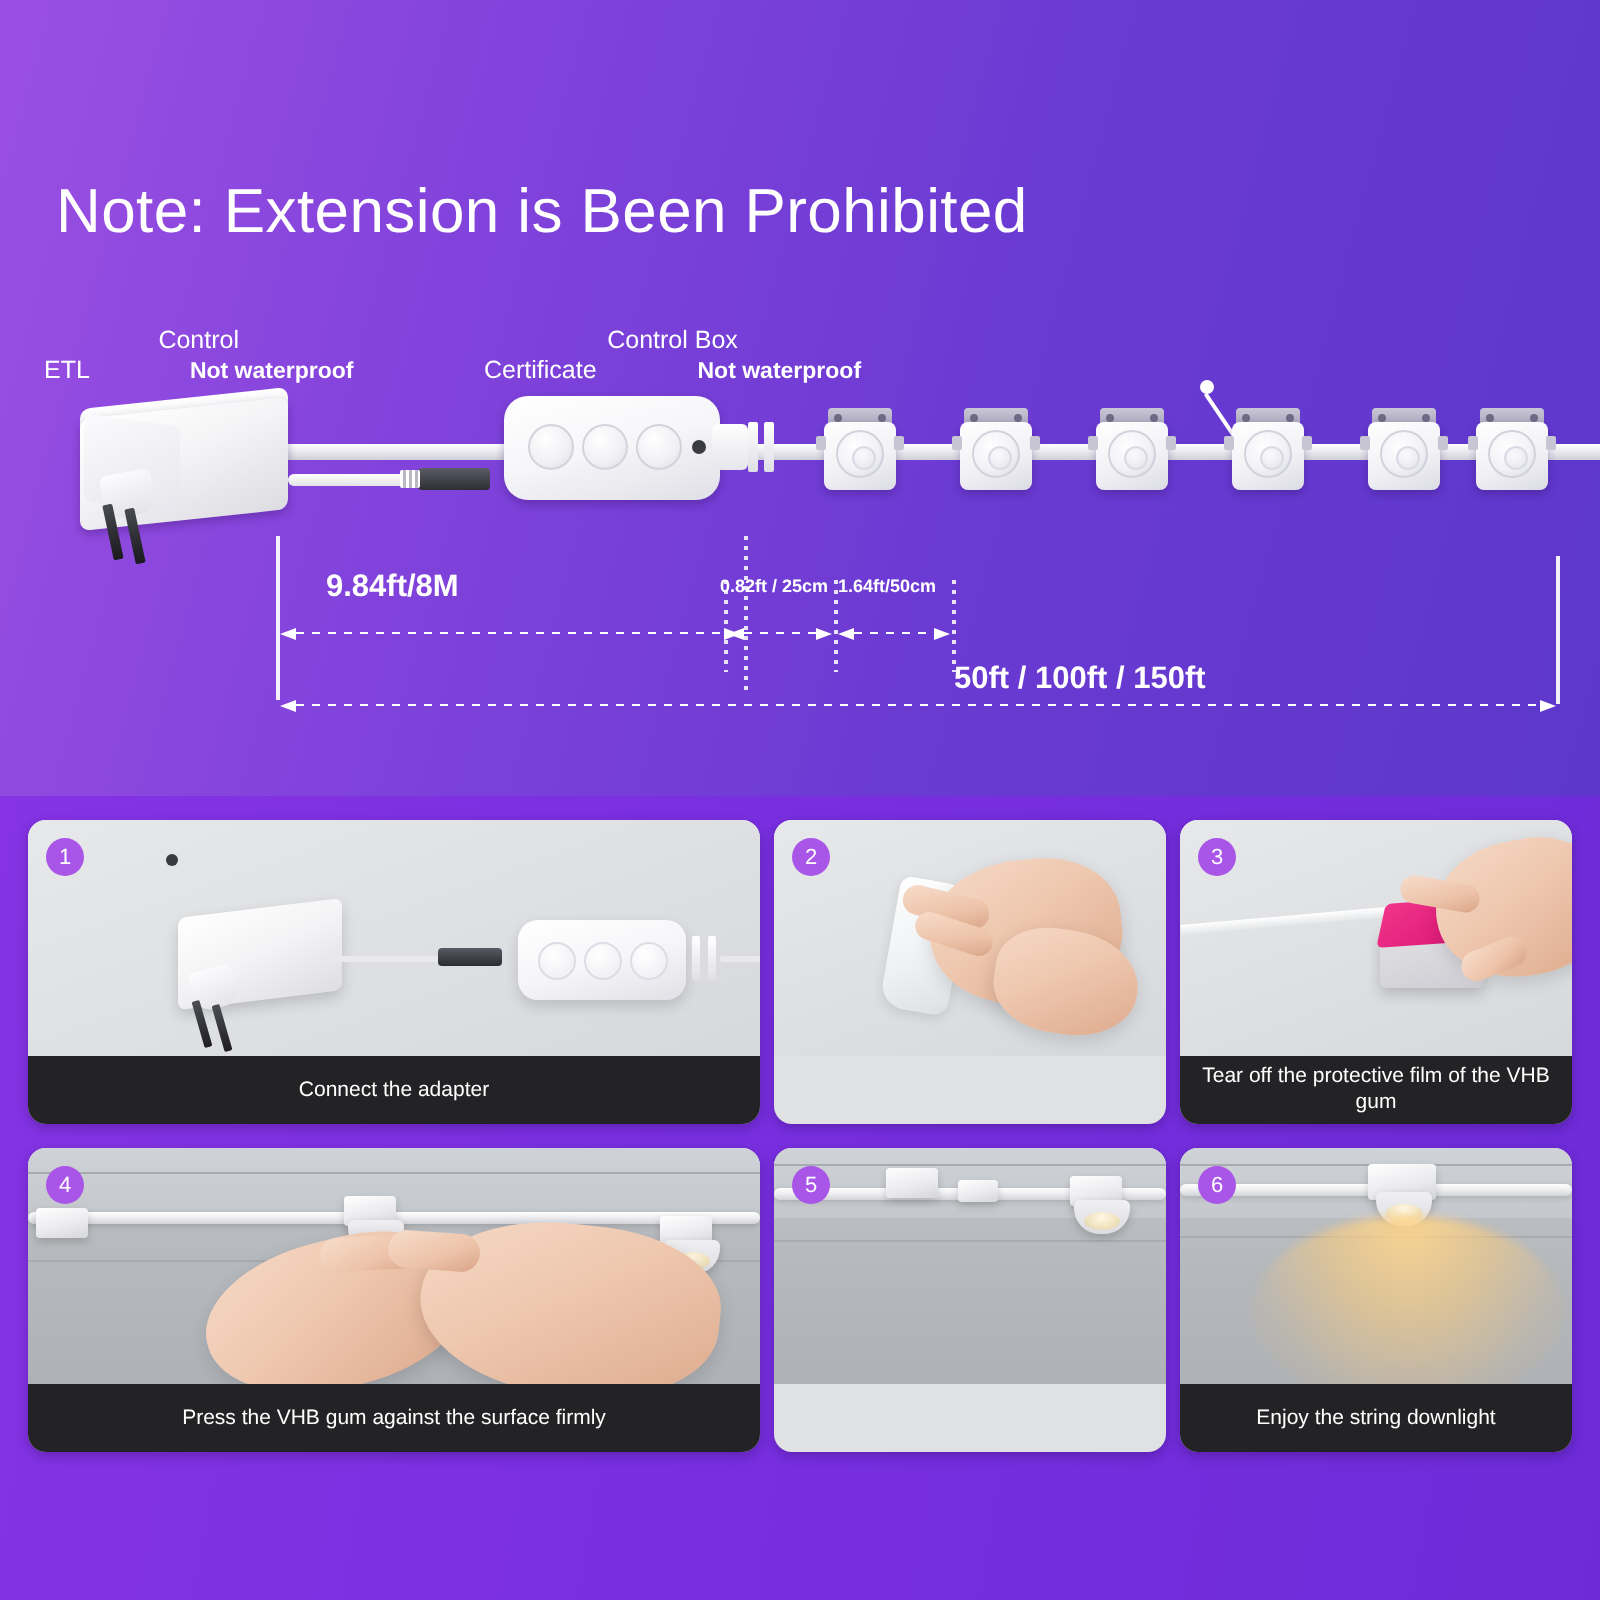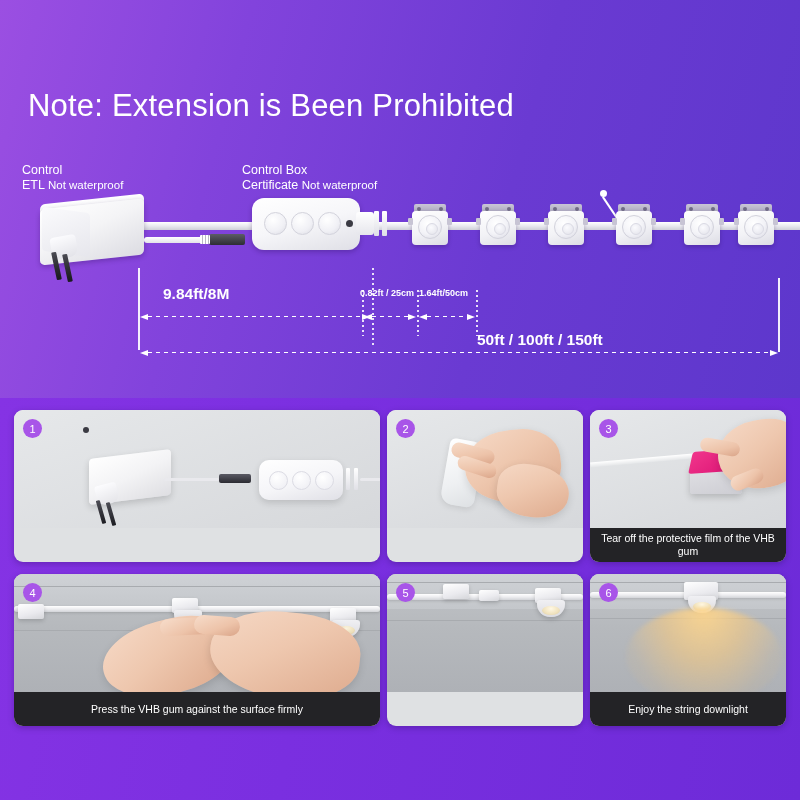--- a/index.html
+++ b/index.html
@@ -11,33 +11,34 @@
   }
 
   .page { position: relative; width: 800px; height: 800px; }
 
   
   .diagram-section {
     position: absolute; left: 0; top: 0;
     width: 800px; height: 398px;
     background: linear-gradient(105deg, #9b4fe2 0%, #8243dc 28%, #6a3ad2 62%, #5d37cc 100%);
     overflow: hidden;
+    text-align: center;
   }
 
   .headline {
     position: absolute; left: 28px; top: 88px;
     font-size: 31px; font-weight: 400; color: #ffffff;
     letter-spacing: 0.2px; white-space: nowrap;
   }
 
   
   .callout { position: absolute; color: #ffffff; white-space: nowrap; }
   .callout .l1 { font-size: 12.5px; font-weight: 400; line-height: 15px; }
   .callout .l2 { font-size: 12.5px; font-weight: 400; line-height: 15px; }
-  .callout .l2 b { font-weight: 400; font-size: 11.5px; }
+  .callout .l2 b { font-weight: 700; font-size: 11.5px; margin-left: 47px; }
 
   #callout-adapter { left: 22px; top: 163px; }
   #callout-control { left: 242px; top: 163px; }
   #callout-eave   { left: 516px; top: 152px; }
 
   .leader-dot {
     position: absolute; width: 7px; height: 7px; border-radius: 50%;
     background: #ffffff;
   }
   .leader-line {
@@ -482,20 +483,21 @@
           <div class="p1-dcplug"></div>
           <div class="p1-cb"></div>
           <div class="p1-cbbtn" style="left:255px; top:61px;"></div>
           <div class="p1-cbbtn" style="left:278px; top:61px;"></div>
           <div class="p1-cbbtn" style="left:301px; top:61px;"></div>
           <div class="p1-cbled"></div>
           <div class="p1-rib" style="left:332px; top:58px;"></div>
           <div class="p1-rib" style="left:340px; top:58px;"></div>
           <div class="p1-cable" style="left:346px; top:68px; width:22px;"></div>
         </div>
+        <div class="panel-caption">Connect the adapter</div>
       </div>
 
       <div class="panel">
         <div class="badge">2</div>
         <div class="panel-photo">
           <div class="bg-wall-light"></div>
           <div class="cloth" style="left:58px; top:30px; width:34px; height:66px; transform:rotate(10deg);"></div>
           <div class="hand" style="left:78px; top:20px; width:96px; height:72px; transform:rotate(-6deg);"></div>
           <div class="finger" style="left:64px; top:36px; width:44px; height:15px; transform:rotate(14deg);"></div>
           <div class="finger" style="left:70px; top:50px; width:40px; height:14px; transform:rotate(18deg);"></div>

